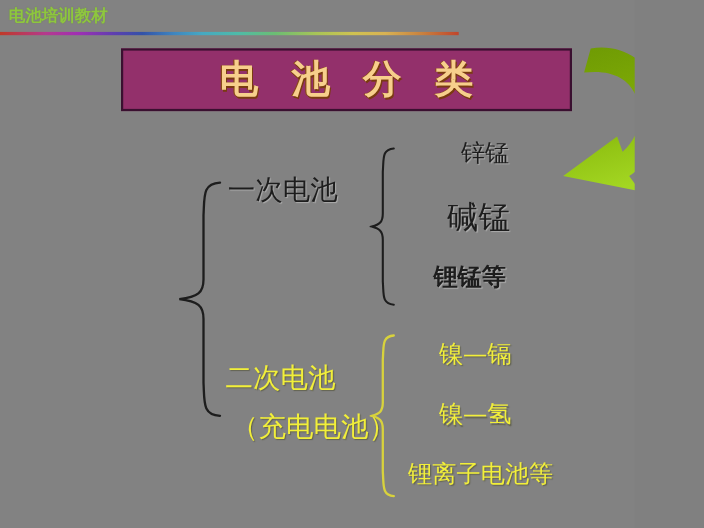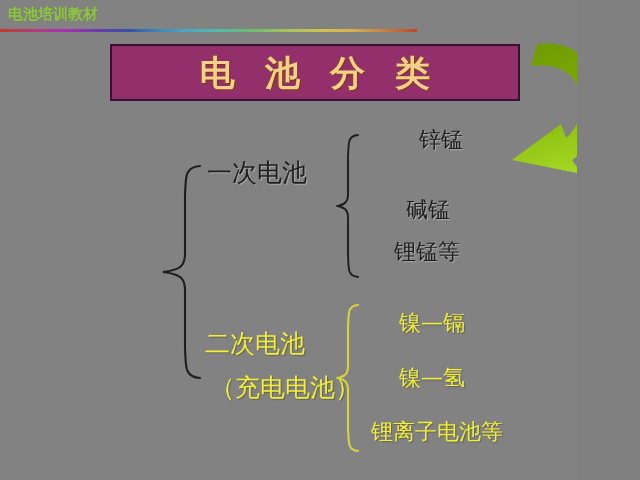--- a/index.html
+++ b/index.html
@@ -113,22 +113,22 @@
   }
 
   .root        { left: 92px;  top: 249px; font-size: 27px; }
 
   .lvl1-a1     { left: 207px; top: 159px; font-size: 25px; }
   .lvl1-a2     { left: 201px; top: 203px; font-size: 25px; }
   .lvl1-b1     { left: 205px; top: 330px; font-size: 25px; }
   .lvl1-b2     { left: 210px; top: 374px; font-size: 25px; }
 
   .leaf-a1     { left: 406px; top: 128px; font-size: 22px; margin-left: 13px; }
-  .leaf-a2     { left: 406px; top: 182px; font-size: 22px; margin-top: 16px; }
-  .leaf-a3     { left: 394px; top: 240px; font-size: 22px; }
+  .leaf-a2     { left: 406px; top: 182px; font-size: 29px; }
+  .leaf-a3     { left: 394px; top: 240px; font-size: 22px; font-weight: bold; }
 
   .leaf-b1     { left: 399px; top: 311px; font-size: 22px; }
   .leaf-b2     { left: 399px; top: 366px; font-size: 22px; }
   .leaf-b3     { left: 371px; top: 420px; font-size: 22px; }
 
   
   .brace {
     position: absolute;
     pointer-events: none;
   }

